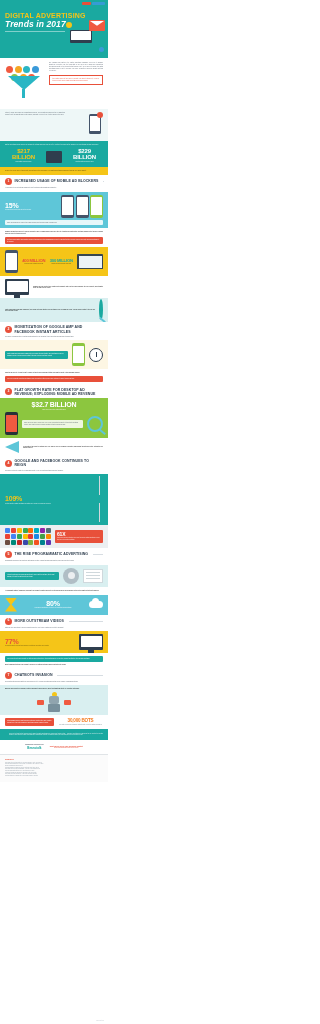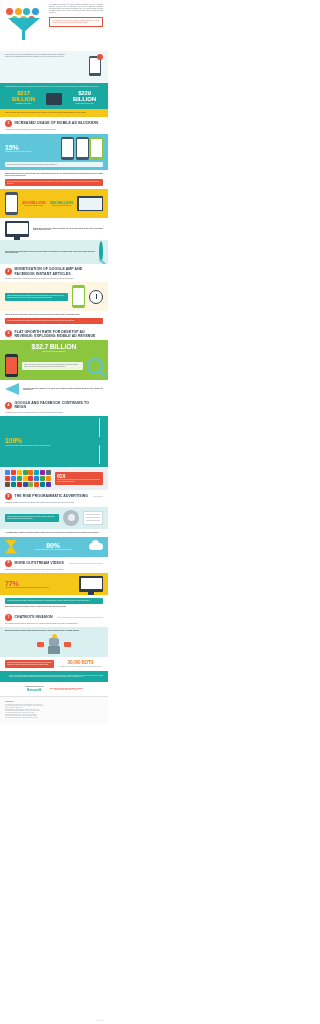--- a/index.html
+++ b/index.html
@@ -217,20 +217,37 @@
   .sources { background: #fbfbfb; border-top: .5px solid #e0e4e7; padding: 3px 5px 5px; }
   .sources h4 { font-size: 2.2px; color: #e8503a; font-weight: bold; margin-bottom: 1.5px; }
   .sources li { font-size: 1.05px; color: #9aa4ad; line-height: 1.6; list-style: none; word-break: break-all; }
   .wm { position: absolute; right: 4px; bottom: 3px; font-size: 1.8px; color: #c8d0d6; font-style: italic; }
 </style>
 </head>
 <body>
 
 <div id="page">
 
+  <div class="hdr">
+    <div class="hdr-top-logo">
+      <span class="blob"></span>
+      <span class="blob2"></span>
+    </div>
+    <div class="title-wrap">
+      <div class="title-1">DIGITAL ADVERTISING</div>
+      <div class="title-2">Trends in 2017</div>
+      <div class="title-rule"></div>
+    </div>
+    <div class="hdr-art">
+      <span class="dot-y"></span>
+      <span class="laptop"></span>
+      <span class="env"></span>
+      <span class="dot-b"></span>
+    </div>
+  </div>
 
   <div class="intro">
     <div class="intro-art">
       <div class="icon-row">
         <i class="icon-ball ib1"></i>
         <i class="icon-ball ib2"></i>
         <i class="icon-ball ib3"></i>
         <i class="icon-ball ib4"></i>
       </div>
       <div class="icon-row2">

